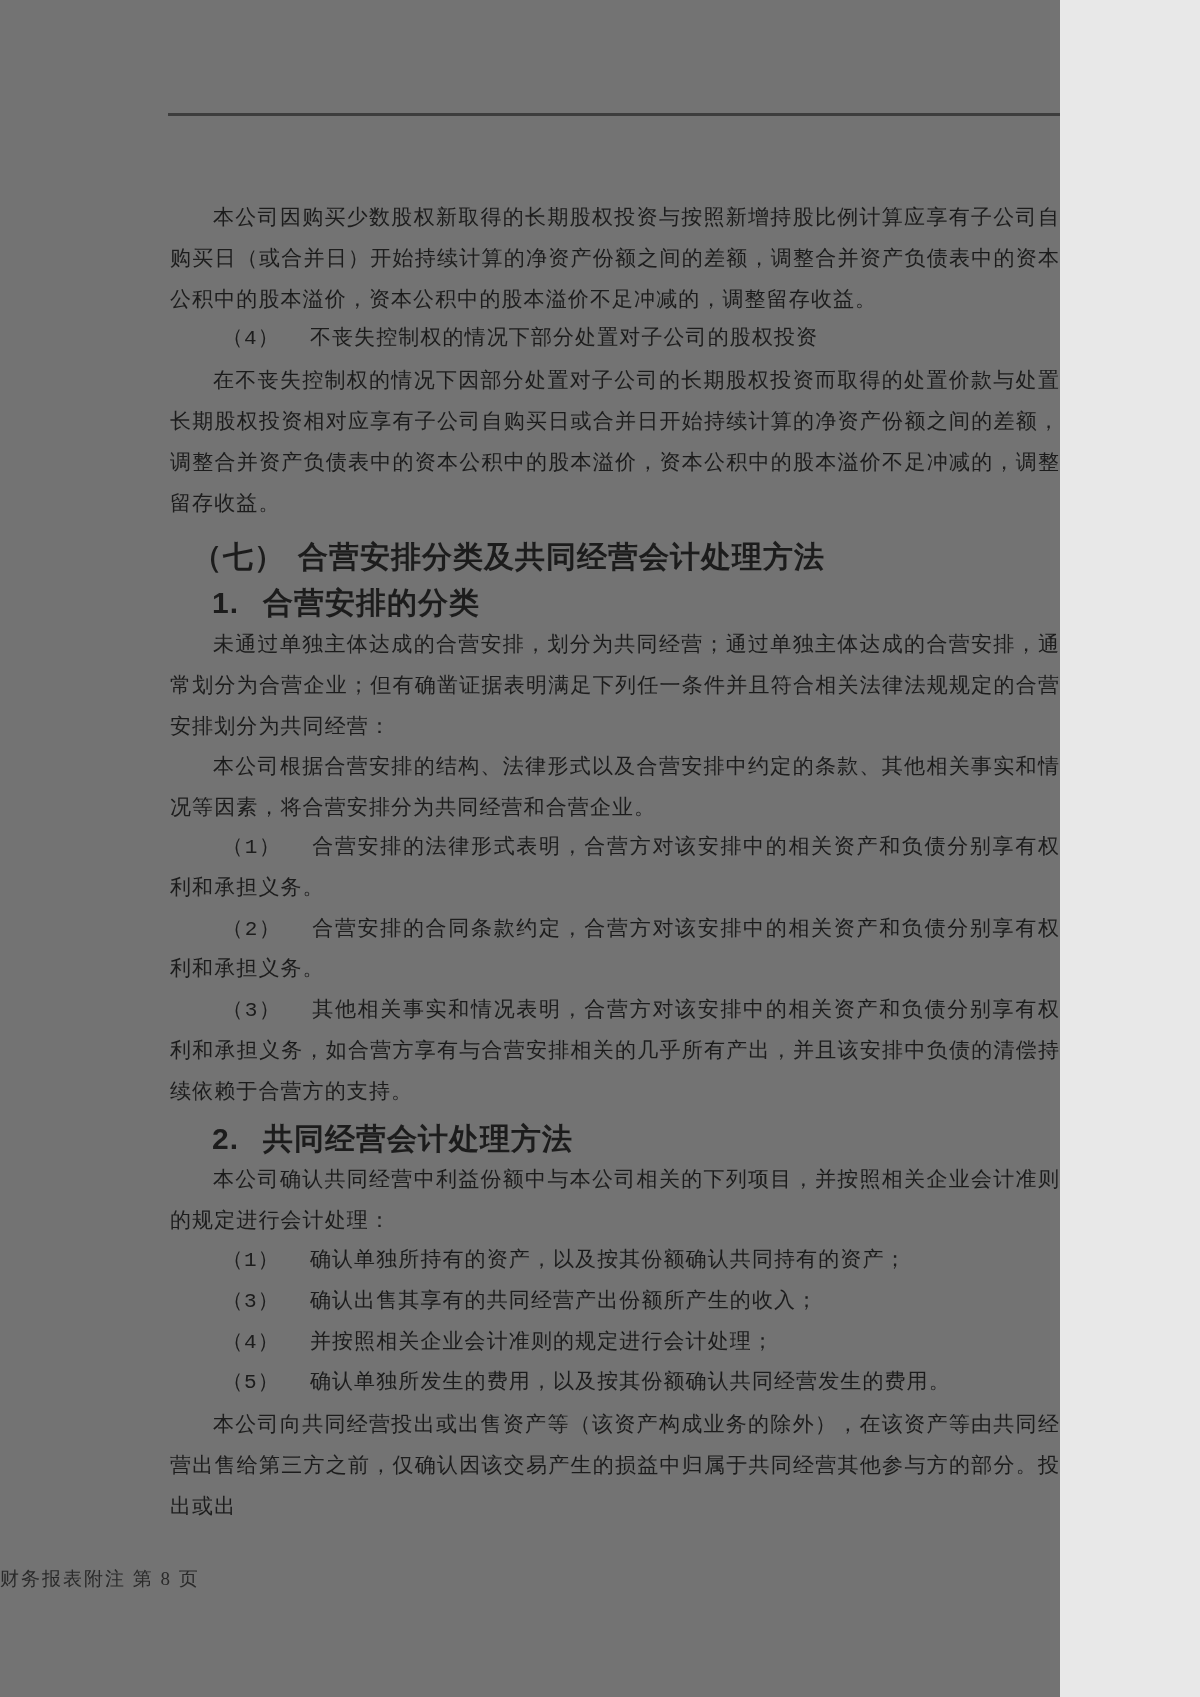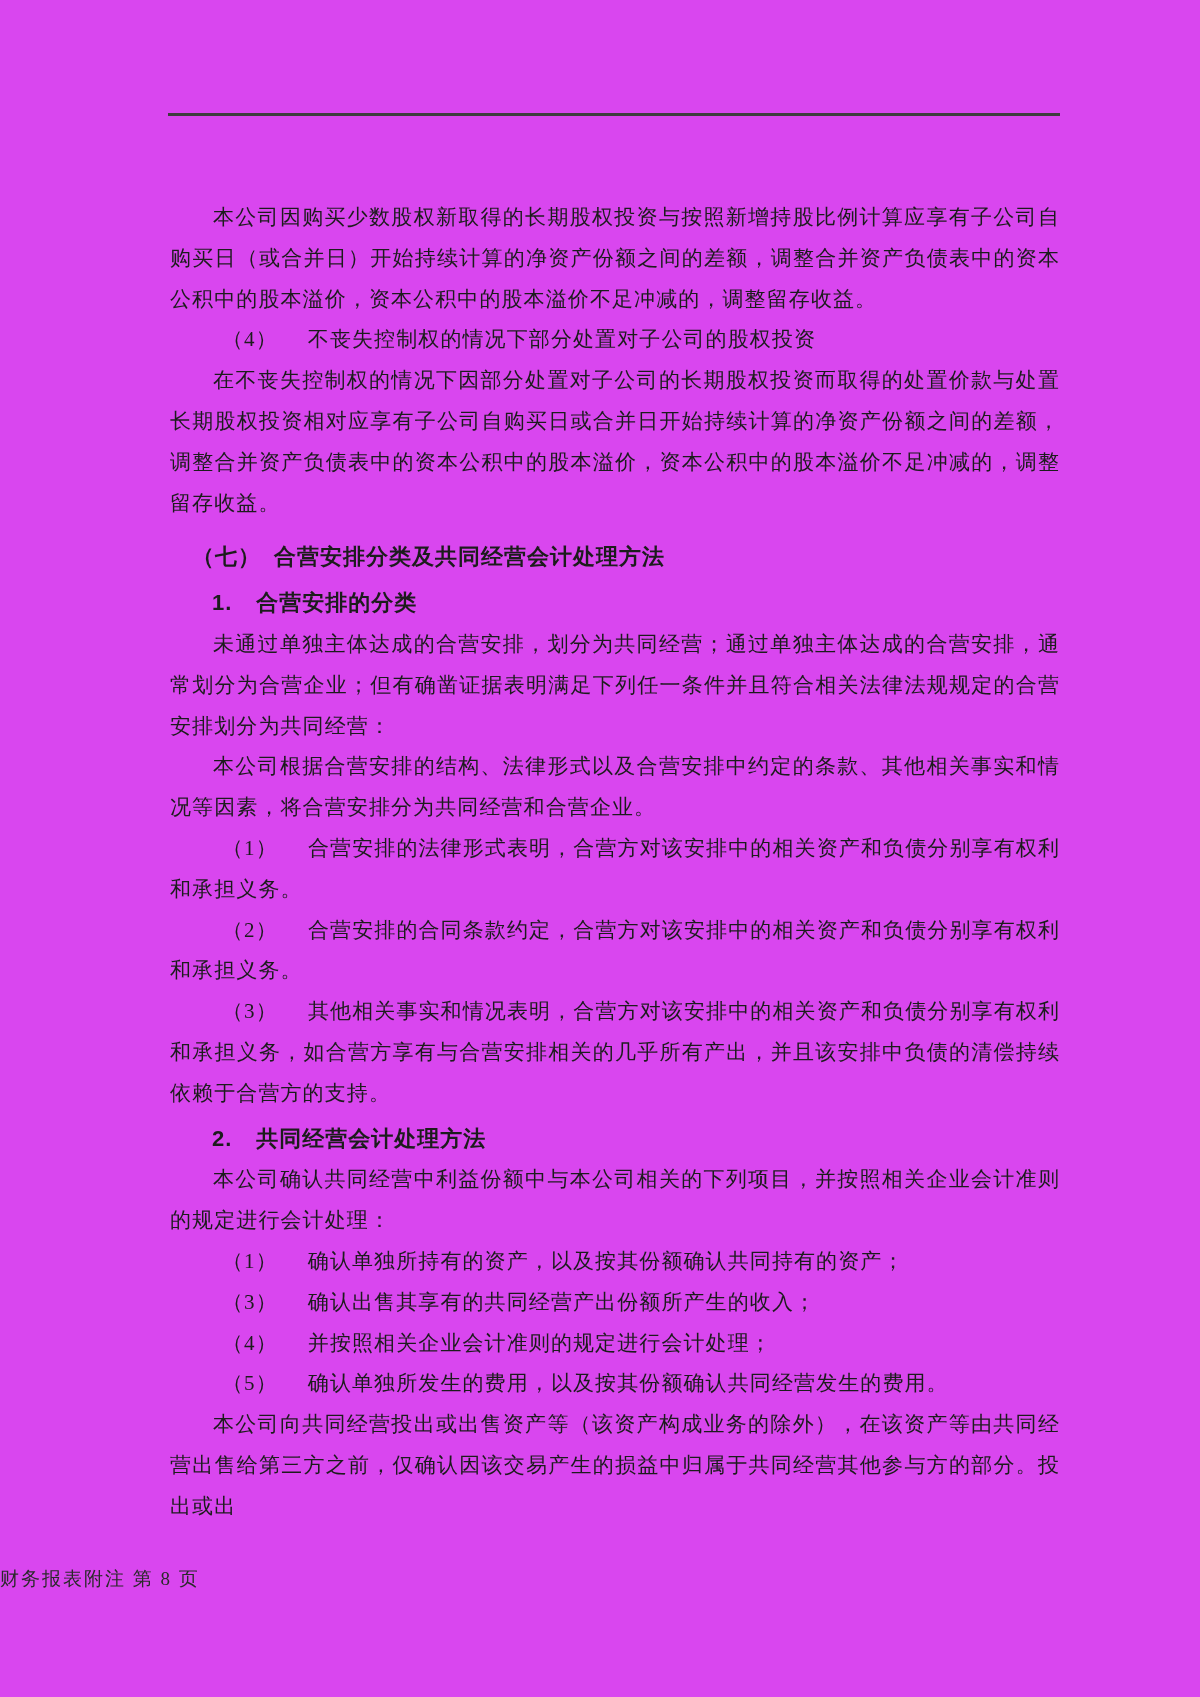--- a/index.html
+++ b/index.html
@@ -1,20 +1,20 @@
 <!DOCTYPE html>
 <html><head>
 <meta charset="utf-8">
 <style>
   html, body { margin: 0; padding: 0; background: #e8e8e8; }
   .page {
     position: relative;
-    width: 1200px;
+    width: 1060px;
     height: 1697px;
-    background: #d946ef;
+    background: #737373;
     overflow: hidden;
     font-family: "Liberation Serif", "DejaVu Serif", serif;
     color: #1c1c1c;
   }
   .top-rule {
     position: absolute;
     left: 168px;
     top: 113px;
     width: 892px;
     height: 3px;
@@ -27,26 +27,26 @@
     width: 890px;
     font-size: 21px;
     line-height: 40.8px;
     letter-spacing: 1.1px;
     text-align: justify;
     word-break: break-all;
     overflow-wrap: break-word;
   }
   .content p { margin: 0; }
   p.para { text-indent: 43px; }
-  p.item { text-indent: 52px; }
+  p.item { text-indent: 52px; font-family: Liberation Mono, monospace; }
   .gap      { display: inline-block; width: 30px; }
   .h1, .h2 {
     font-family: "Liberation Sans", "DejaVu Sans", sans-serif;
     font-weight: bold;
-    font-size: 22px;
+    font-size: 30px;
     letter-spacing: 1px;
     text-align: left;
   }
   p.h1 { text-indent: 22px; margin-top: 14px; }
   p.h2 { text-indent: 42px; margin-top: 5px; }
   .h1 .gap { width: 13px; }
   .h2 .gap { width: 24px; }
   .page-footer {
     position: absolute;
     left: 0;

